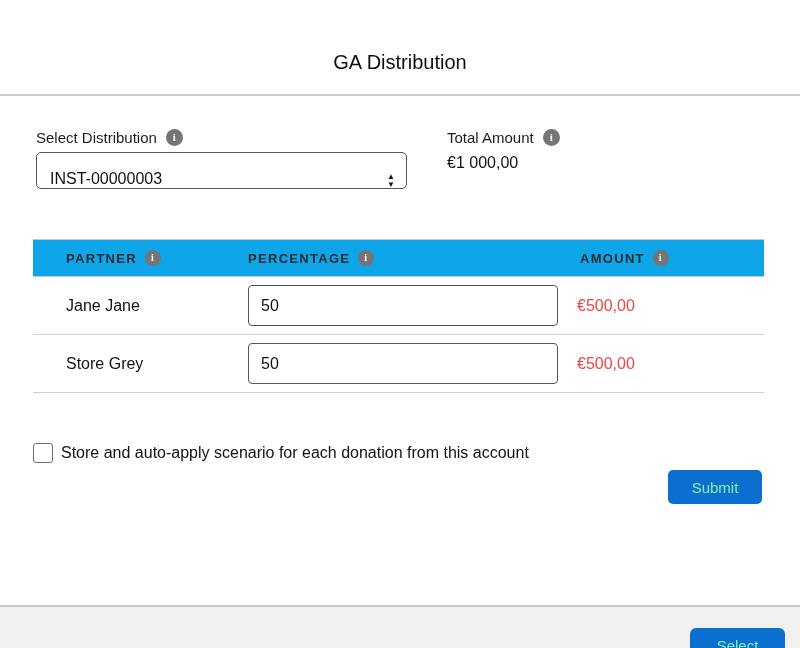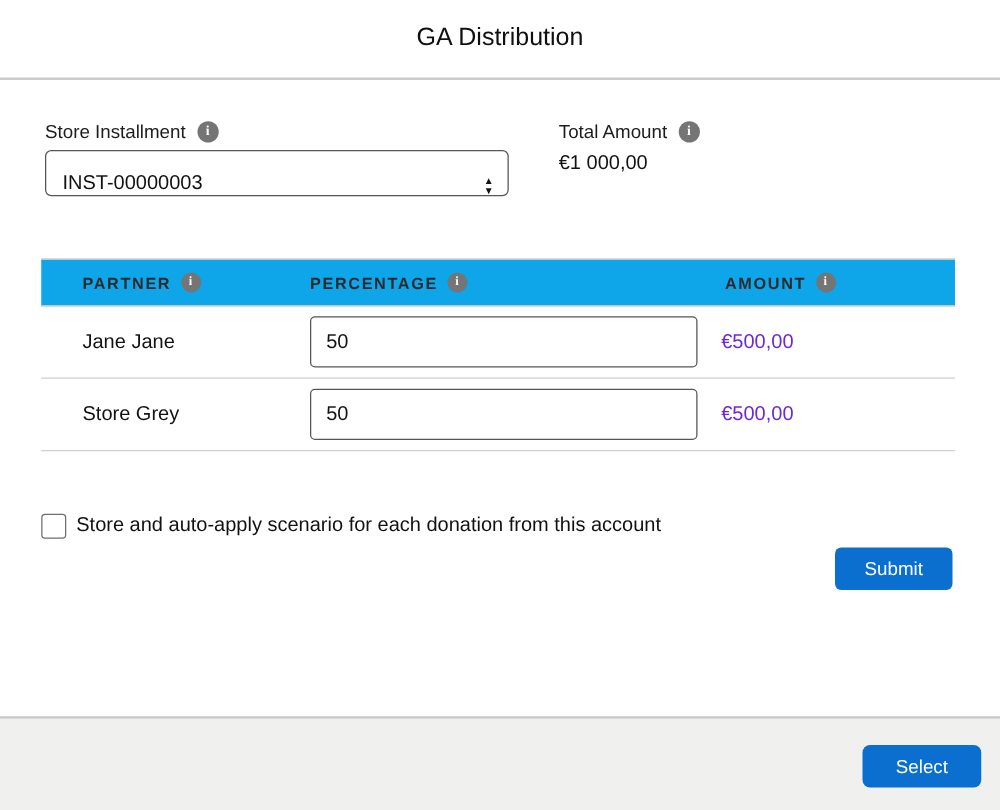--- a/index.html
+++ b/index.html
@@ -2,21 +2,21 @@
 <html><head>
 <meta charset="utf-8">
 <style>
   html,body{margin:0;padding:0;}
   body{
     width:800px;height:648px;position:relative;overflow:hidden;
     background:#ffffff;color:#17171b;
     font-family:"Liberation Sans", sans-serif;
     -webkit-font-smoothing:antialiased;
   }
-  .modal{position:absolute;inset:0;}
+  .modal{position:absolute;inset:0;margin-top:32px;}
 
   
   .modal-title{
     position:absolute;top:19px;left:0;right:0;
     text-align:center;font-size:20px;font-weight:500;color:#101012;
   }
   .title-divider{
     position:absolute;top:62px;left:0;width:800px;height:2px;background:#cccbca;
   }
 
@@ -73,38 +73,38 @@
     font-size:16px;color:#121214;
   }
   .pct-input{
     position:absolute;left:215px;top:8px;width:310px;height:41px;
     box-sizing:border-box;border:1.5px solid #54545a;border-radius:4px;
     padding:0 12px;font-size:16px;color:#121214;background:#ffffff;
     font-family:"Liberation Sans", sans-serif;outline:none;
   }
   .amount-value{
     position:absolute;left:544px;top:50%;transform:translateY(-50%);
-    font-size:16px;color:#6d28d9;
+    font-size:16px;color:#ef4444;
   }
 
   
   .checkbox-row{
     position:absolute;left:33px;top:411px;
     display:flex;align-items:center;gap:8px;
   }
   .checkbox-box{
     width:20px;height:20px;box-sizing:border-box;
     border:1.5px solid #6e6e73;border-radius:3px;background:#ffffff;
     flex:0 0 auto;cursor:pointer;
   }
   .checkbox-label{font-size:16px;color:#121214;}
 
   
   .btn{
-    border:none;border-radius:5px;background:#0b6fd0;color:#ffffff;
+    border:none;border-radius:5px;background:#0b6fd0;color:#86efac;
     font-family:"Liberation Sans", sans-serif;font-size:15px;font-weight:500;
     display:flex;align-items:center;justify-content:center;cursor:pointer;
   }
   .submit-btn{position:absolute;left:668px;top:438px;width:94px;height:34px;}
 
   
   .footer-divider{
     position:absolute;top:573px;left:0;width:800px;height:2px;background:#c9c9c9;
   }
   .modal-footer{
@@ -114,21 +114,21 @@
 </style>
 </head>
 <body>
 
 <div class="modal">
 
   <div class="modal-title">GA Distribution</div>
   <div class="title-divider"></div>
 
   <div class="field-label label-installment">
-    <span>Store Installment</span>
+    <span>Select Distribution</span>
     <span class="info-icon">i</span>
   </div>
   <div class="installment-select">
     <span class="select-value">INST-00000003</span>
     <span class="stepper">
       <span>▲</span>
       <span>▼</span>
     </span>
   </div>
 

